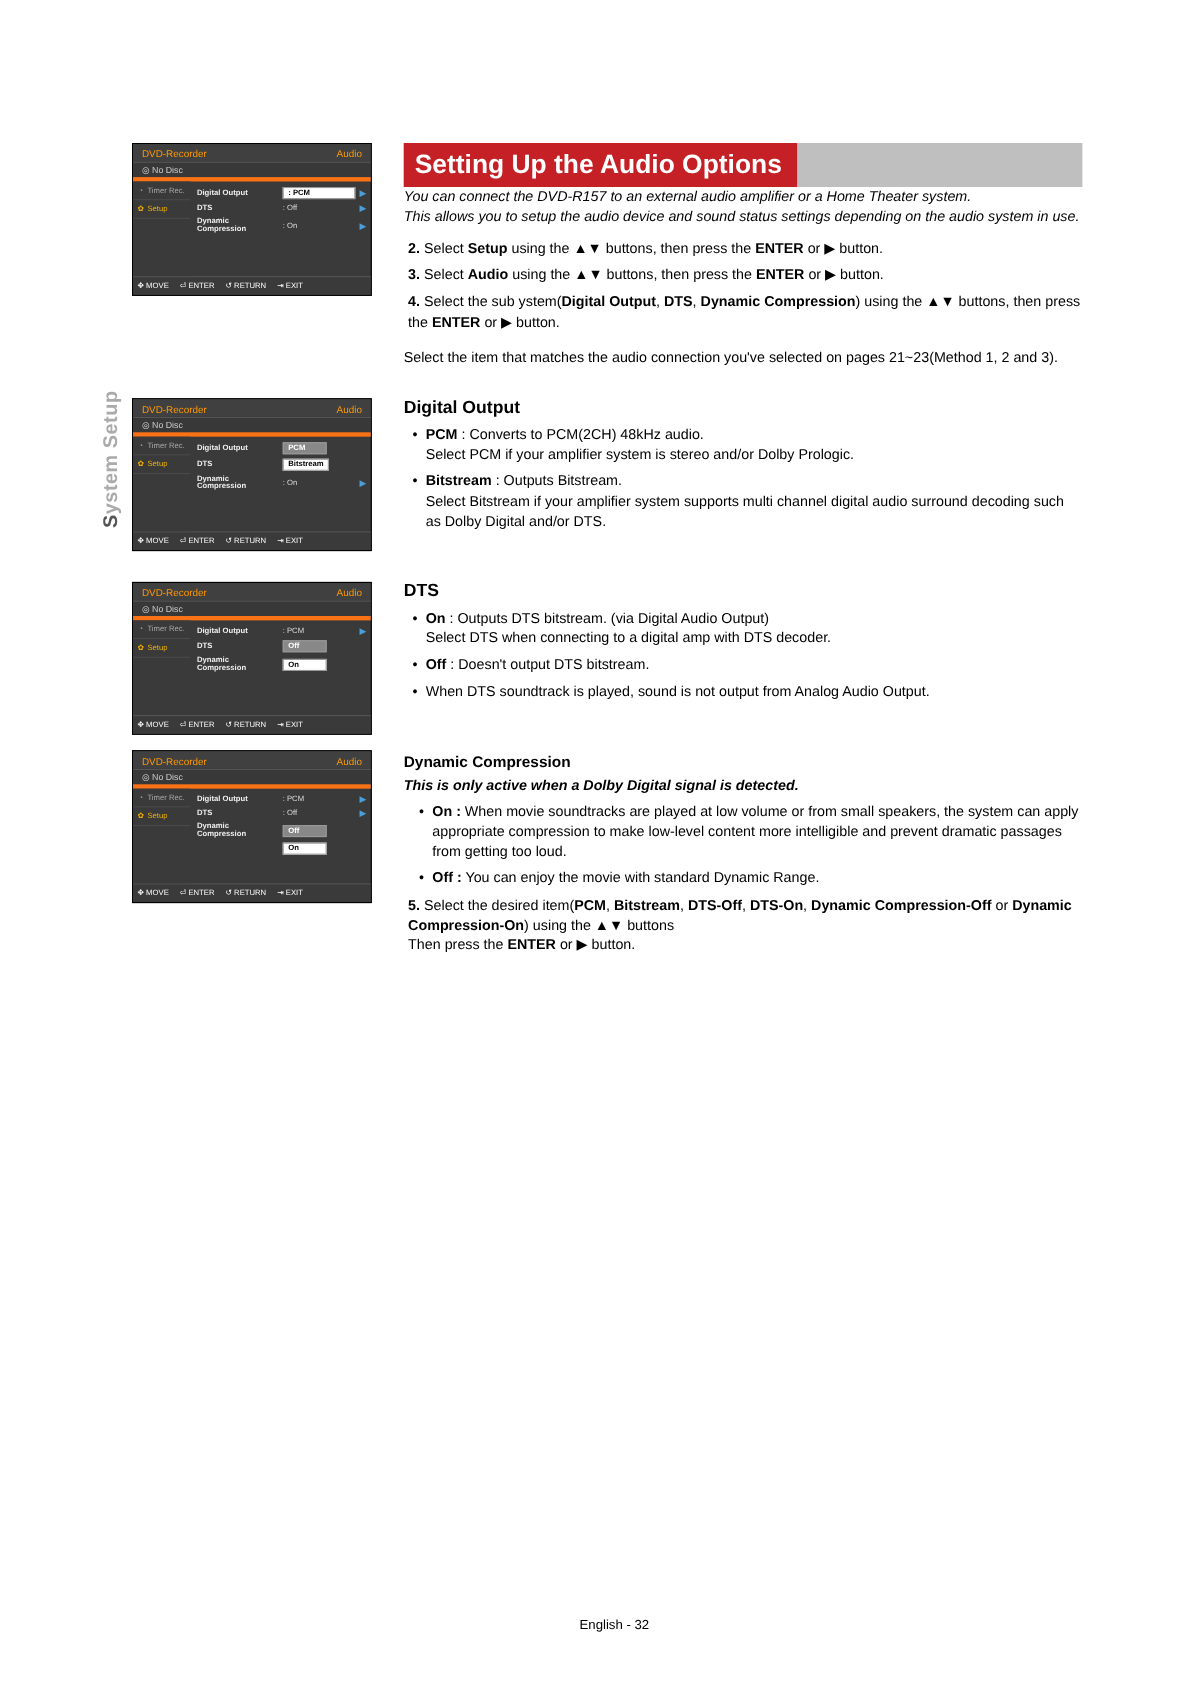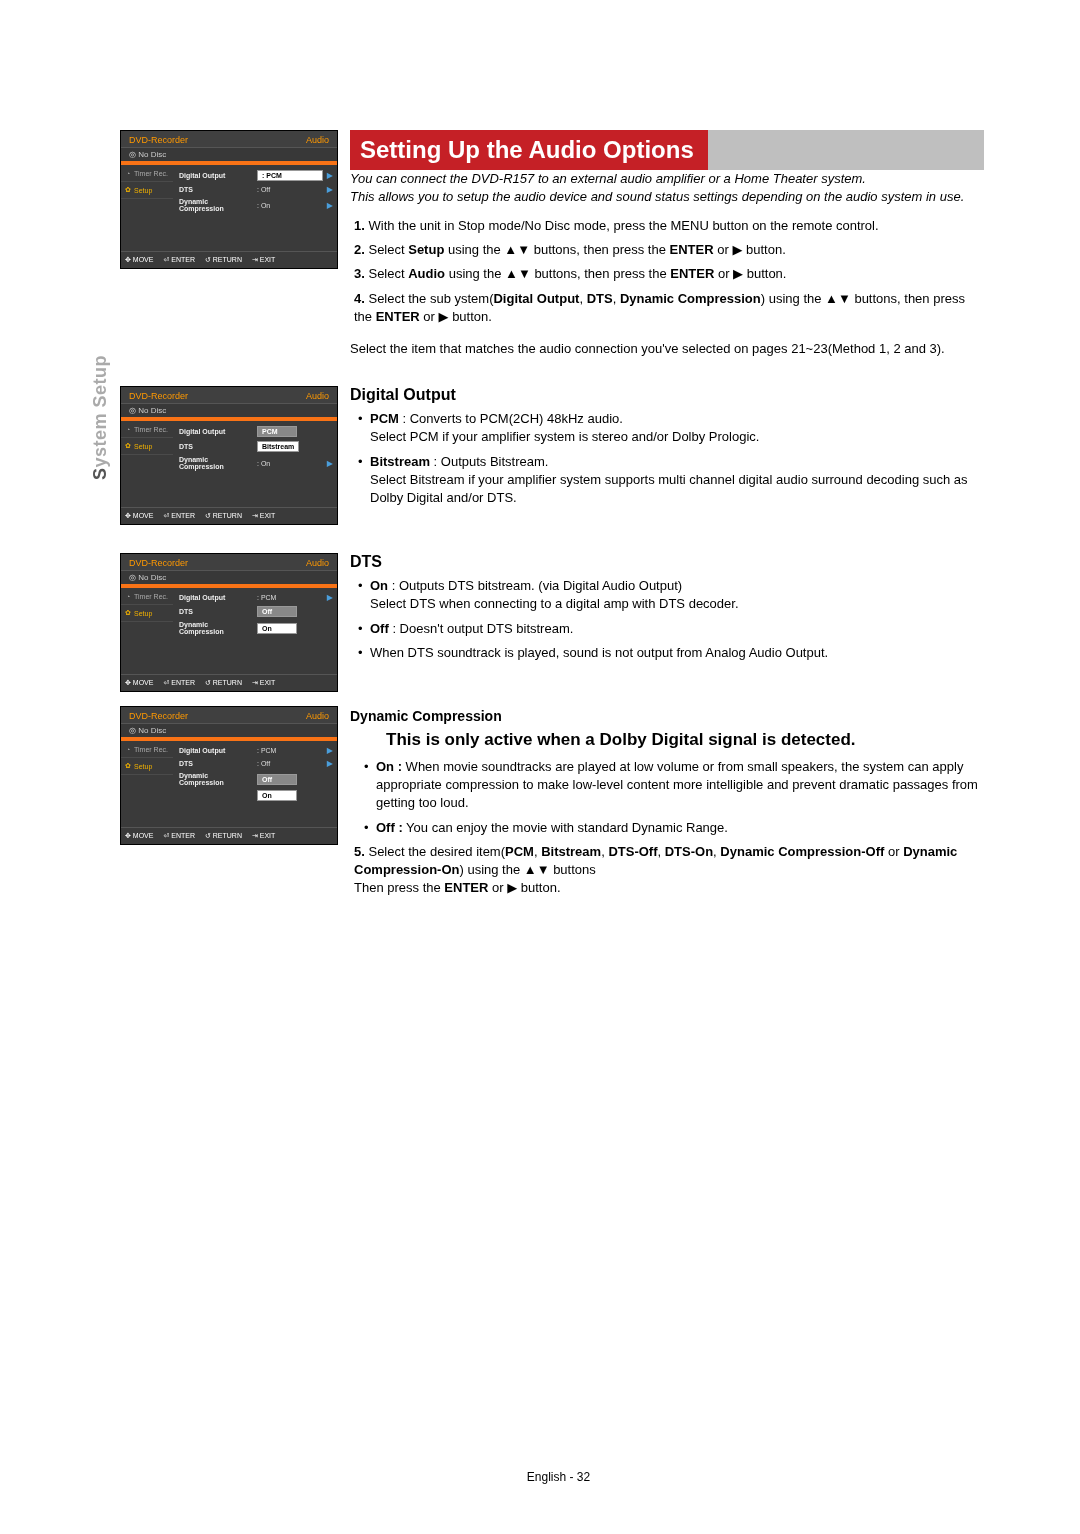--- a/index.html
+++ b/index.html
@@ -1,36 +1,36 @@
 <!DOCTYPE html>
 <html><head>
 <meta charset="utf-8">
 <style>
   * { box-sizing: border-box; margin: 0; padding: 0; }
   body { background: #fff; font-family: Arial, Helvetica, sans-serif; font-size: 12px; color: #000; }
   .page { width: 1080px; height: 1534px; margin: 0 auto; position: relative; padding: 130px 96px 40px 120px; }
   .sidebar-vert { position: absolute; left: 90px; top: 480px; transform: rotate(-90deg); transform-origin: left top; font-weight: bold; color: #aaa; font-size: 18px; letter-spacing: 0.5px; }
   .sidebar-vert .dark { color: #555; }
-  .row { display: flex; gap: 12px; margin-bottom: 22px; }
+  .row { display: flex; gap: 29px; margin-bottom: 22px; }
   .left-col { width: 218px; flex: 0 0 218px; }
   .right-col { flex: 1; }
   .title-block { display: flex; }
   .title-red { background: #c52026; color: #fff; font-size: 24px; font-weight: bold; padding: 6px 14px 6px 10px; }
   .title-grey { background: #bfbfbf; flex: 1; }
   .intro-italic { font-style: italic; font-weight: normal; font-size: 13px; line-height: 1.35; margin-bottom: 12px; }
   ol.steps { margin-left: 4px; padding-left: 0; }
   ol.steps li { list-style: none; font-size: 13px; line-height: 1.4; margin-bottom: 6px; }
   ol.steps li .num { font-weight: bold; }
   .bold { font-weight: bold; }
   .select-item { font-size: 13px; font-weight: normal; margin-top: 14px; line-height: 1.4; }
   h3.sect { font-size: 16px; font-weight: bold; margin-bottom: 6px; }
   .bullets { margin-left: 10px; }
   .bullets li { list-style: none; font-size: 13px; line-height: 1.4; margin-bottom: 6px; position: relative; padding-left: 10px; }
   .bullets li::before { content: "•"; position: absolute; left: -2px; top: 0; }
-  .note-italic { font-weight: bold; font-size: 17px; margin-bottom: 8px; margin-left: 36px; }
+  .note-italic { font-style: italic; font-weight: bold; font-size: 13px; margin-bottom: 8px; }
   .subhead { font-size: 14px; font-weight: bold; margin-bottom: 6px; }
   .footer-pg { position: absolute; bottom: 50px; width: 100%; left: 0; text-align: center; font-size: 12px; padding-left: 37px; }
 
   
   .osd { width: 218px; border: 1px solid #000; background: #3a3a3a; font-size: 9px; color: #fff; }
   .osd .hdr { display: flex; justify-content: space-between; color: #f90; padding: 4px 8px 2px; font-size: 9px; background: #404040; }
   .osd .disc { padding: 2px 8px; font-size: 8px; background: #383838; color: #ccc; border-top: 1px solid #555; border-bottom: 4px solid #f97316; }
   .osd .disc::before { content: "◎ "; color: #ddd; }
   .osd .body { display: flex; min-height: 86px; }
   .osd .nav { width: 52px; background: #3a3a3a; font-size: 7px; }
@@ -105,21 +105,20 @@
     <div class="right-col">
       <div class="title-block">
         <div class="title-red">Setting Up the Audio Options</div>
         <div class="title-grey"></div>
       </div>
       <p class="intro-italic">
         <span>You can connect the DVD-R157 to an external audio amplifier or a Home Theater system.</span><br>
         <span>This allows you to setup the audio device and sound status settings depending on the audio system in use.</span>
       </p>
       <ol class="steps">
-        <li><span class="num">1.</span> <span>With the unit in Stop mode/No Disc mode, press the MENU button on the remote control.</span></li>
         <li><span class="num">2.</span> <span>Select </span><span class="bold">Setup</span><span> using the ▲▼ buttons, then press the </span><span class="bold">ENTER</span><span> or ▶ button.</span></li>
         <li><span class="num">3.</span> <span>Select </span><span class="bold">Audio</span><span> using the ▲▼ buttons, then press the </span><span class="bold">ENTER</span><span> or ▶ button.</span></li>
         <li><span class="num">4.</span> <span>Select the sub ystem(</span><span class="bold">Digital Output</span><span>, </span><span class="bold">DTS</span><span>, </span><span class="bold">Dynamic Compression</span><span>) using the ▲▼ buttons, then press the </span><span class="bold">ENTER</span><span> or ▶ button.</span></li>
       </ol>
       <div class="select-item">Select the item that matches the audio connection you've selected on pages 21~23(Method 1, 2 and 3).</div>
     </div>
   </div>
 
   <div class="row" style="margin-top:28px">
     <div class="left-col">

